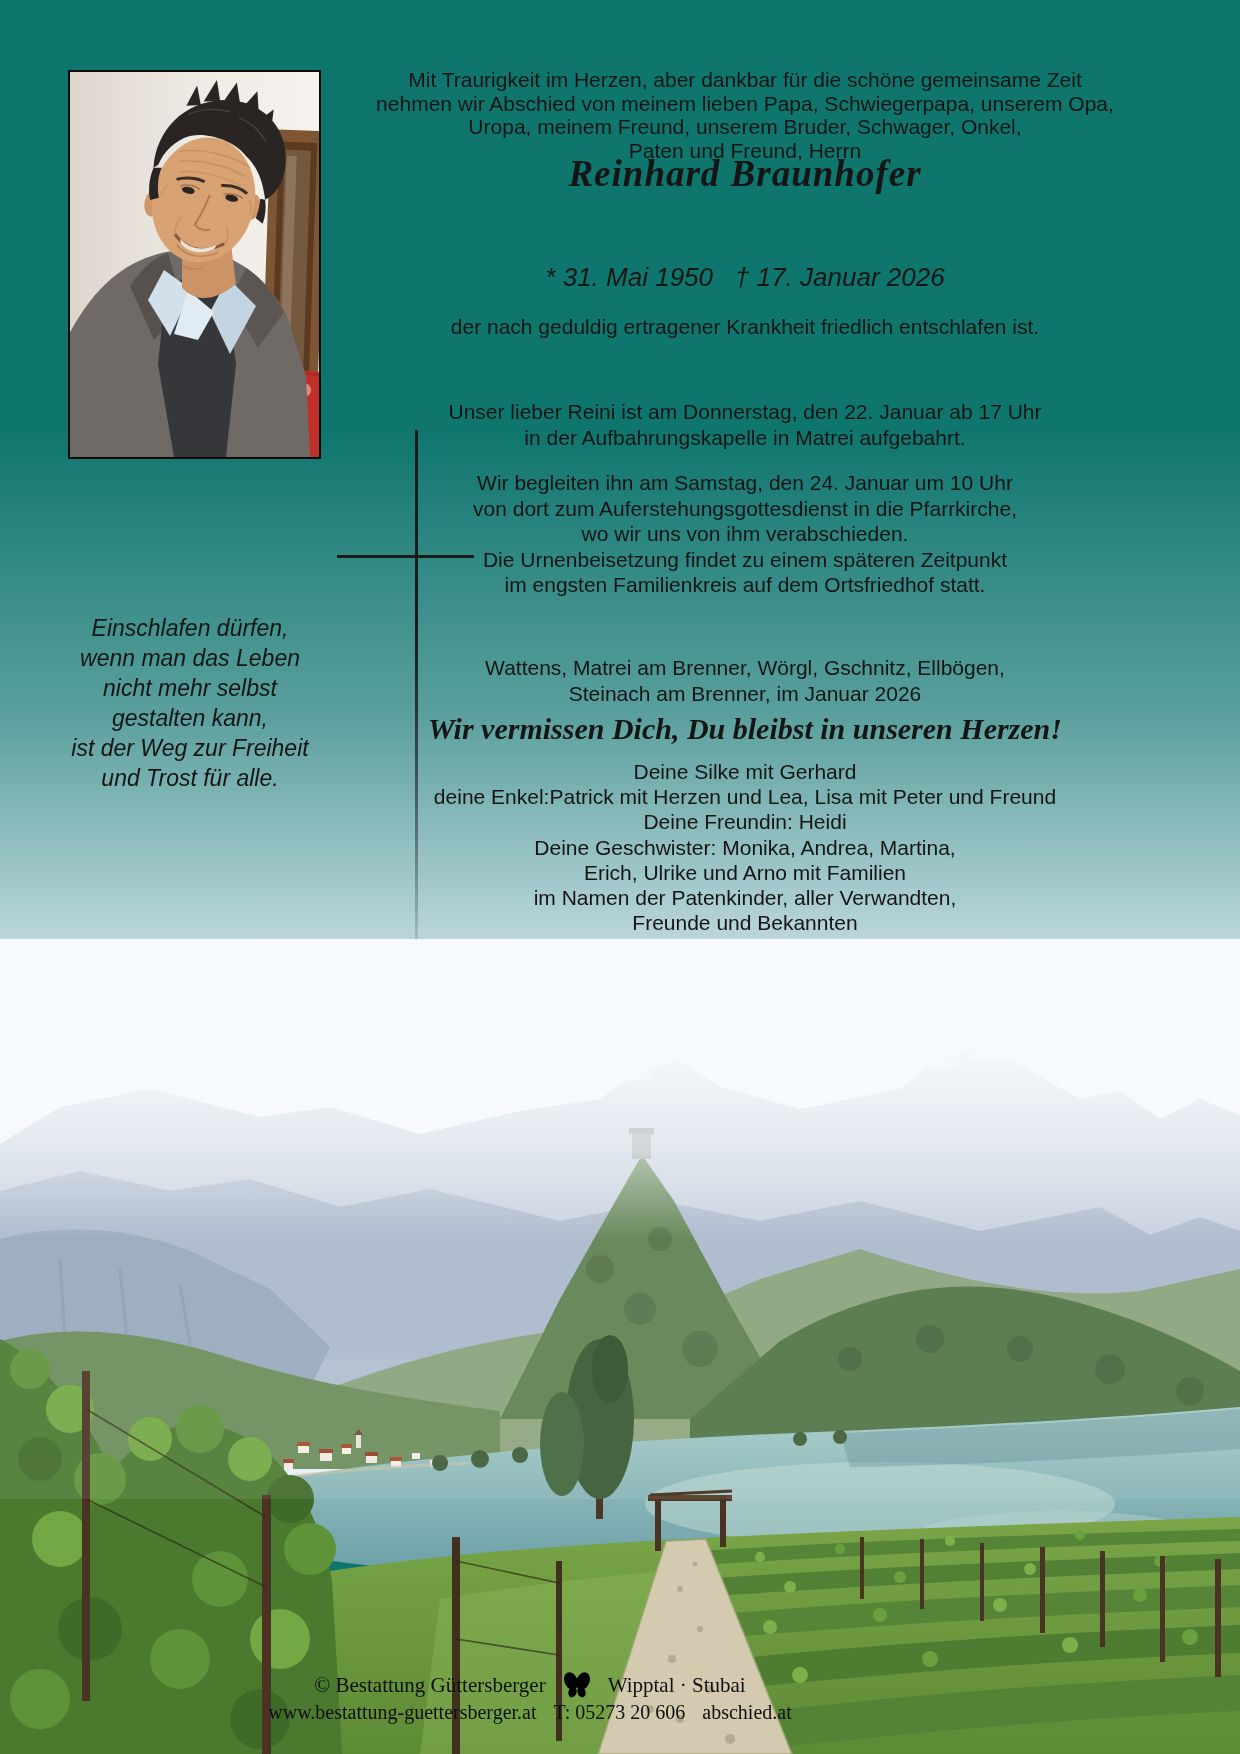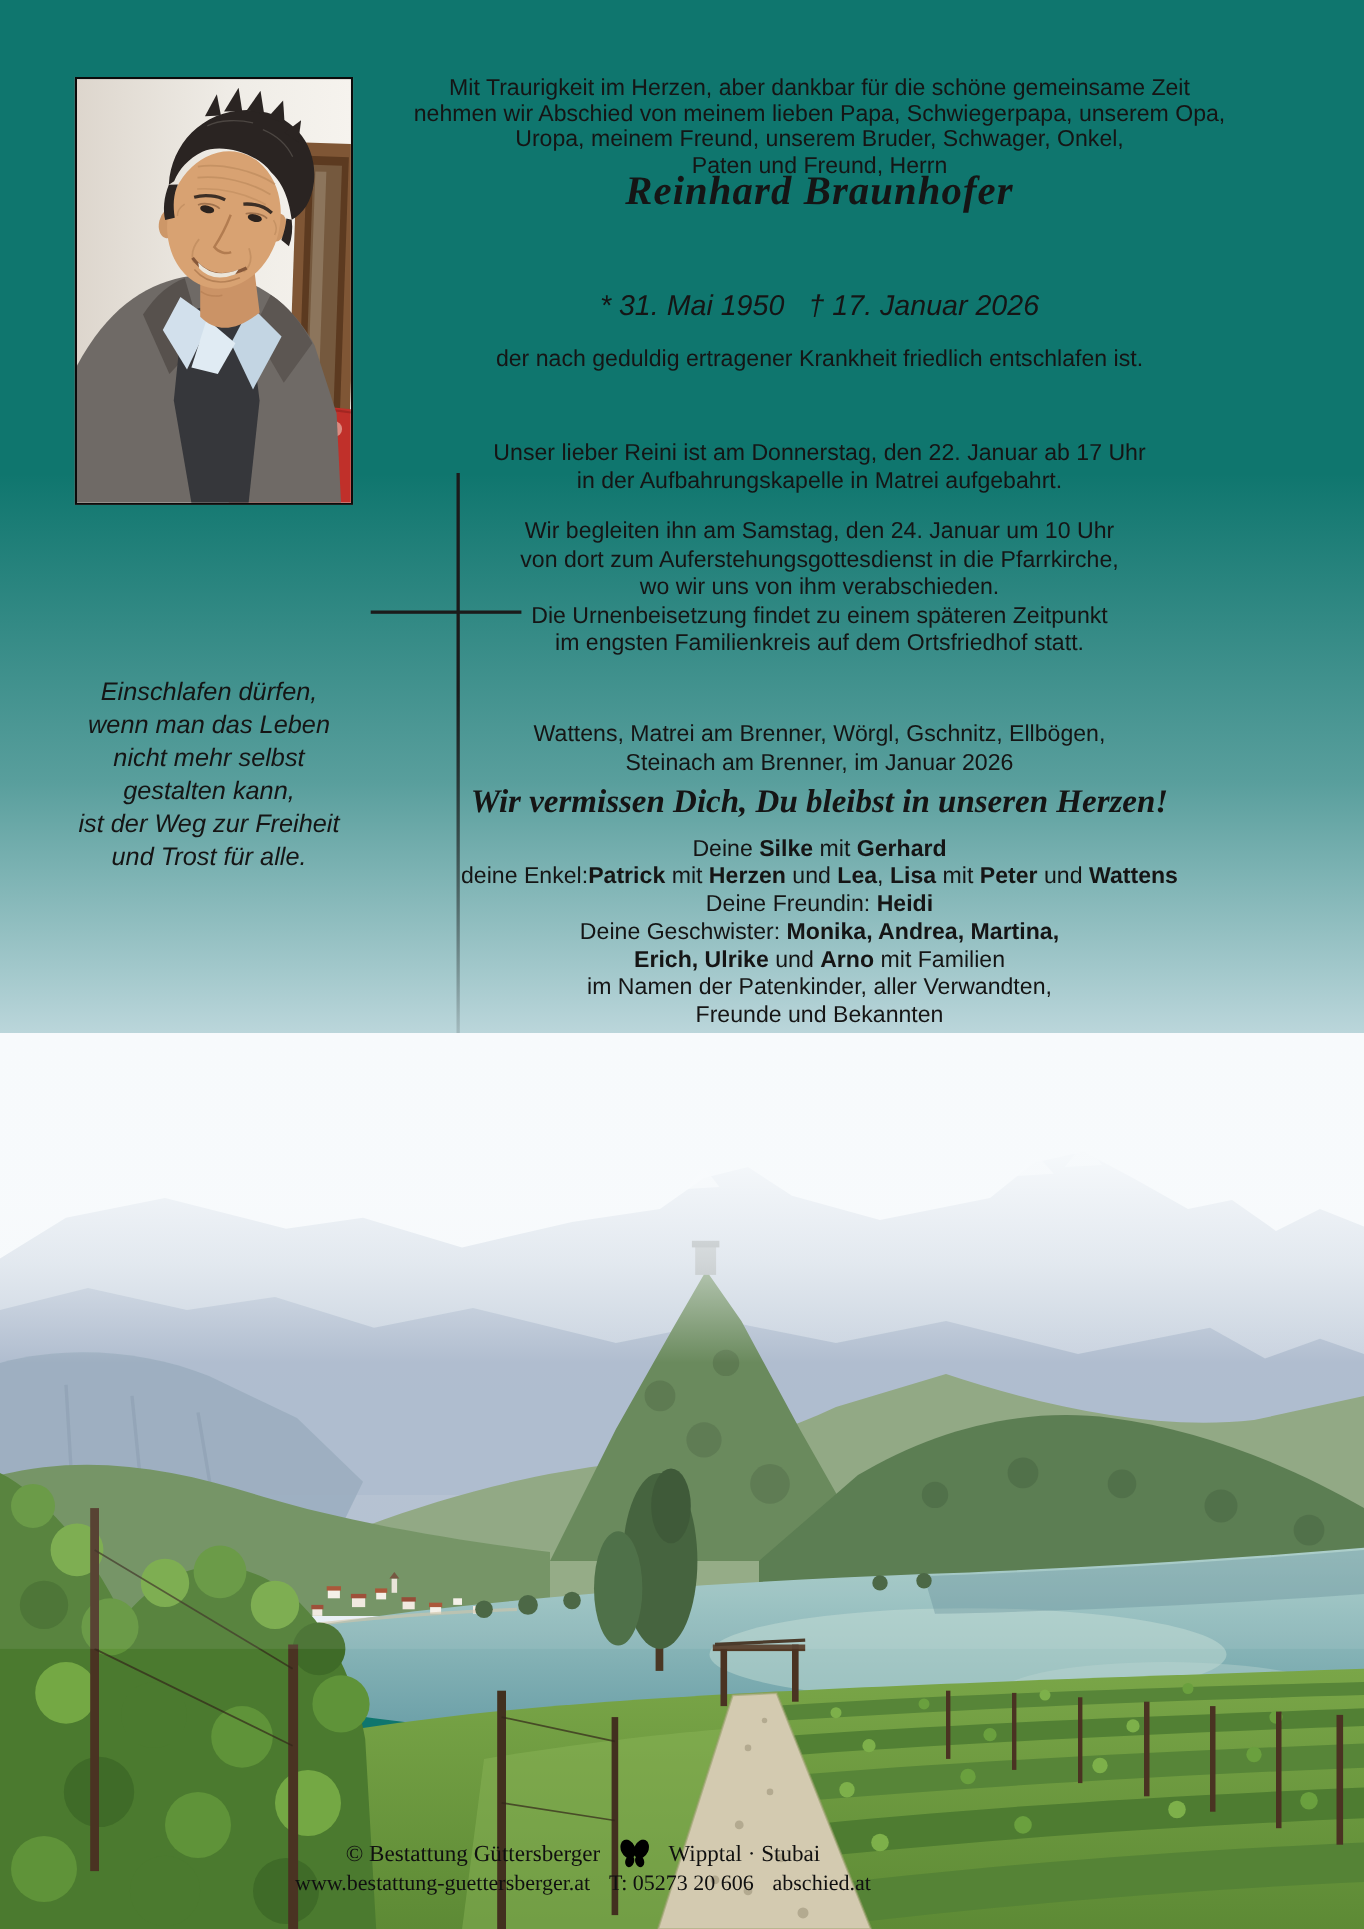--- a/index.html
+++ b/index.html
@@ -33,21 +33,21 @@
   .dates span { margin:0 11px; }
   .death-note { position:absolute; left:400px; top:315px; width:690px; font-size:21px; }
   .laying-out { position:absolute; left:400px; top:399px; width:690px; font-size:21px; line-height:26px; }
   .funeral    { position:absolute; left:400px; top:470px; width:690px; font-size:21px; line-height:25.5px; }
   .places     { position:absolute; left:400px; top:655px; width:690px; font-size:21px; line-height:26px; }
   .farewell   {
     position:absolute; left:380px; top:712px; width:730px;
     font-family:"Liberation Serif", serif; font-style:italic; font-weight:600; font-size:30px;
   }
   .family  { position:absolute; left:380px; top:759px; width:730px; font-size:21px; line-height:25.2px; }
-  .family .b { font-weight:bold; }
+  .family .b { font-weight:normal; }
   .rosary  { position:absolute; left:400px; top:991px; width:690px; font-size:21px; line-height:26px; }
   .poem {
     position:absolute; left:20px; top:613px; width:340px;
     font-style:italic; font-size:23px; line-height:30px;
   }
 
   
   .cross-v {
     position:absolute; left:415px; top:430px; width:3px; height:565px;
     background:linear-gradient(180deg,#1b1b1b 0%,#1b1b1b 35%,rgba(27,27,27,0.55) 66%,rgba(27,27,27,0.18) 88%,rgba(27,27,27,0) 100%);
@@ -191,21 +191,21 @@
 gestalten kann,
 ist der Weg zur Freiheit
 und Trost für alle.</div>
 
   <div class="places centered pre">Wattens, Matrei am Brenner, Wörgl, Gschnitz, Ellbögen,
 Steinach am Brenner, im Januar 2026</div>
   <div class="farewell centered">Wir vermissen Dich, Du bleibst in unseren Herzen!</div>
 
   <div class="family centered">
       <div><span>Deine </span><span class="b">Silke</span><span> mit </span><span class="b">Gerhard</span></div>
-      <div><span>deine Enkel:</span><span class="b">Patrick</span><span> mit </span><span class="b">Herzen</span><span> und </span><span class="b">Lea</span><span>, </span><span class="b">Lisa</span><span> mit </span><span class="b">Peter</span><span> und </span><span class="b">Wattens</span></div>
+      <div><span>deine Enkel:</span><span class="b">Patrick</span><span> mit </span><span class="b">Herzen</span><span> und </span><span class="b">Lea</span><span>, </span><span class="b">Lisa</span><span> mit </span><span class="b">Peter</span><span> und </span><span class="b">Freund</span></div>
       <div><span>Deine Freundin: </span><span class="b">Heidi</span></div>
       <div><span>Deine Geschwister: </span><span class="b">Monika, Andrea, Martina,</span></div>
       <div><span class="b">Erich, Ulrike</span><span> und </span><span class="b">Arno</span><span> mit Familien</span></div>
       <div><span>im Namen der Patenkinder, aller Verwandten,</span></div>
       <div><span>Freunde und Bekannten</span></div>
     </div>
 
   <div class="rosary centered pre">Den Rosenkranz beten wir am Freitag
 um 18.30 Uhr in der Pfarrkirche Matrei.</div>
 

